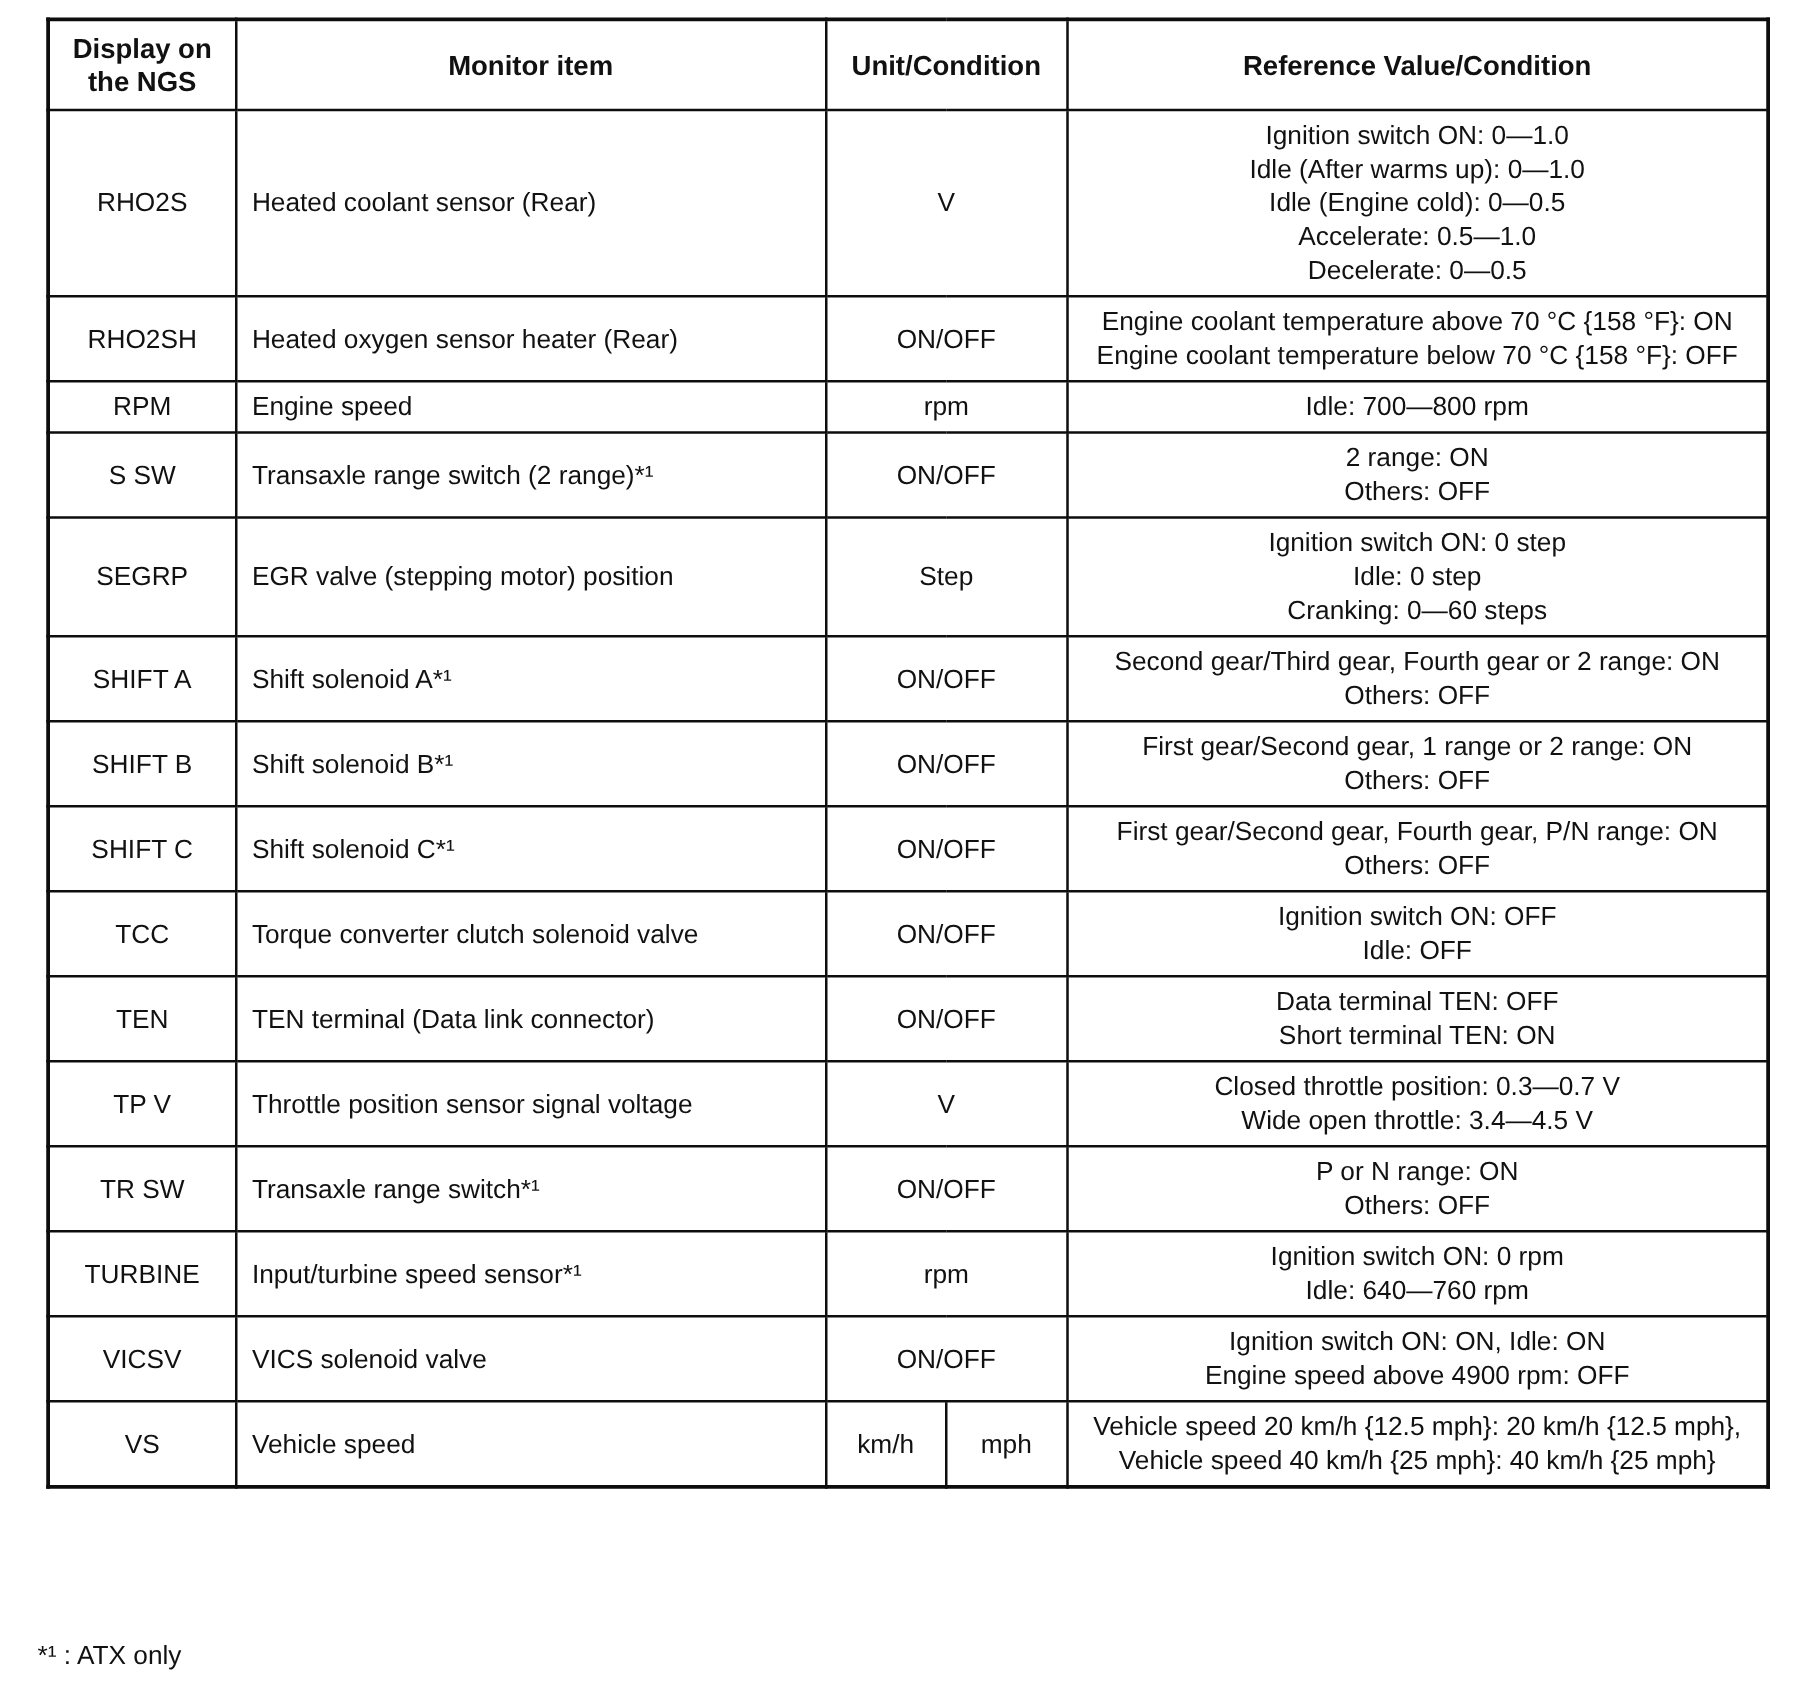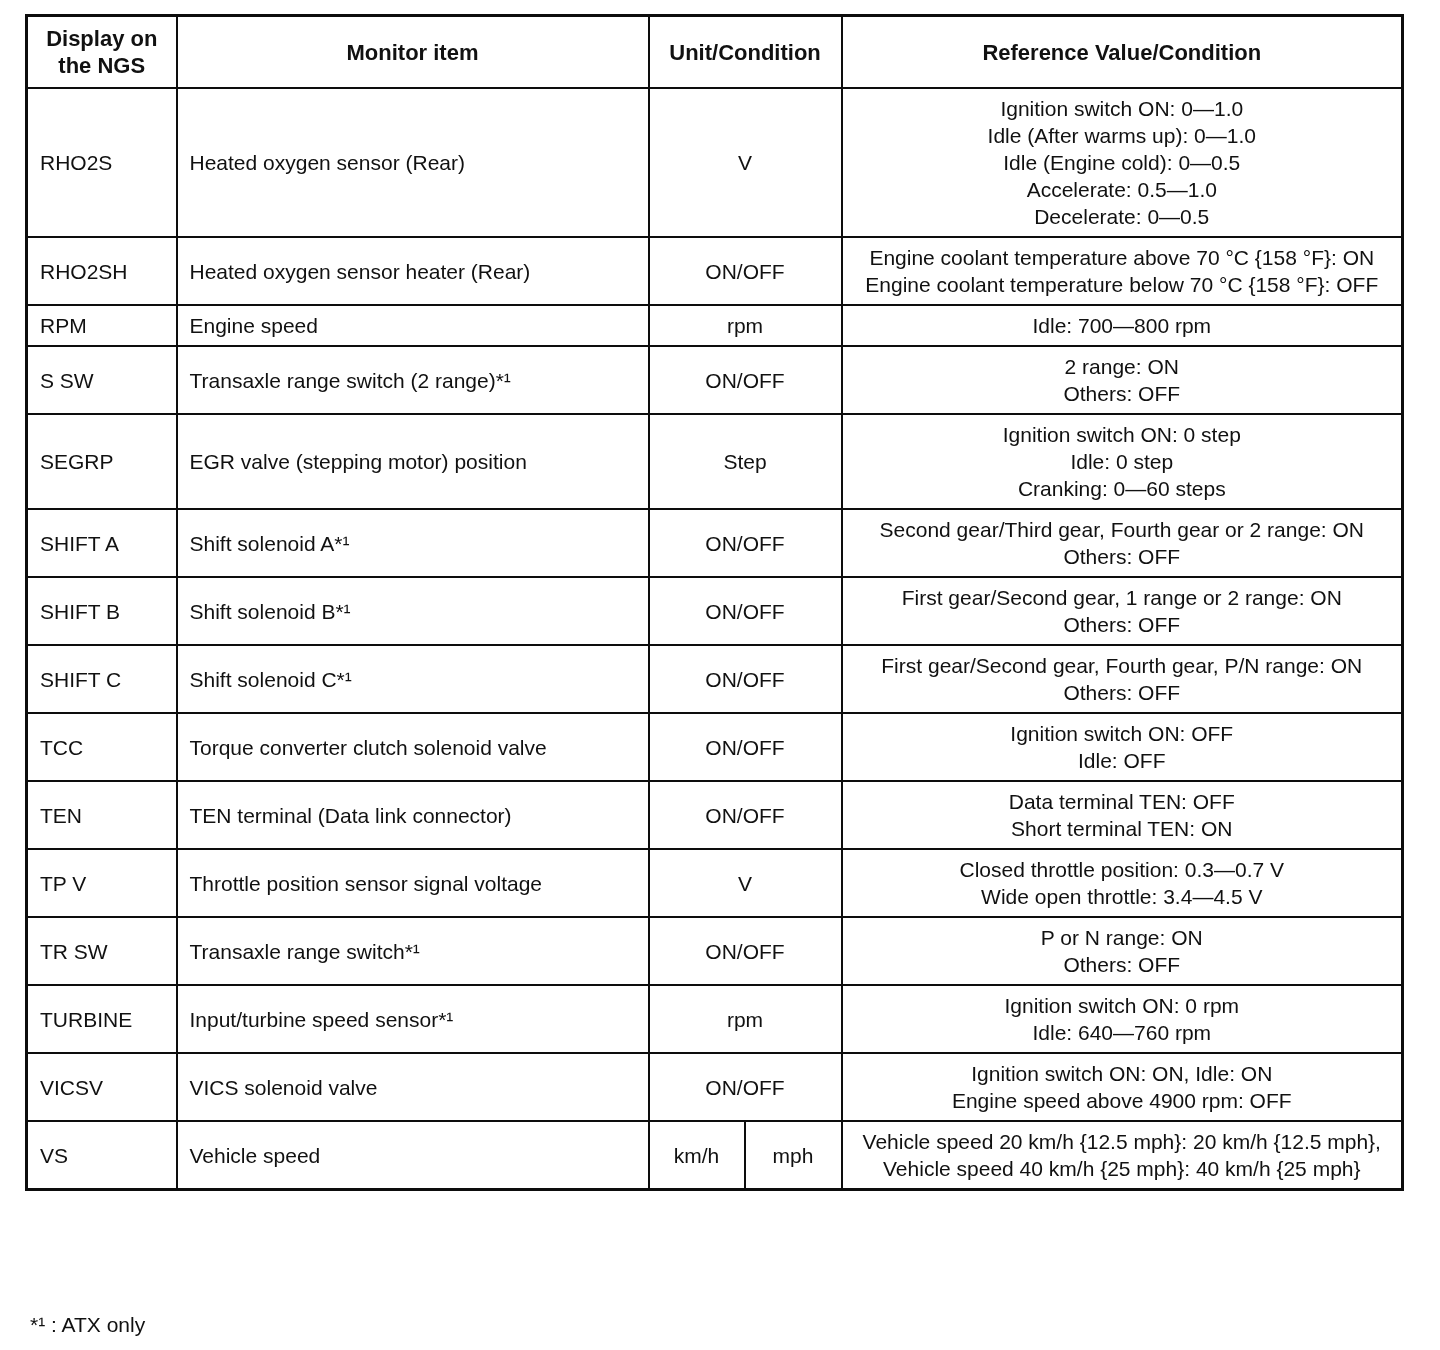--- a/index.html
+++ b/index.html
@@ -12,21 +12,21 @@
   }
   .page {
     width: 1440px;
     height: 1350px;
     background: #ffffff;
     position: relative;
     overflow: hidden;
   }
   table.monitor-table {
     position: absolute;
-    left: 25px;
+    left: 37px;
     top: 14px;
     width: 1376px;
     border-collapse: collapse;
     table-layout: fixed;
     border: 3px solid #0d0d0d;
   }
   table.monitor-table th,
   table.monitor-table td {
     border: 2px solid #0d0d0d;
     font-size: 21px;
@@ -36,21 +36,21 @@
     overflow: hidden;
     word-wrap: break-word;
   }
   table.monitor-table th {
     font-weight: bold;
     text-align: center;
     font-size: 22px;
     padding: 8px 6px;
   }
   td.c-display {
-    text-align: left;
+    text-align: center;
     padding-left: 10px;
   }
   td.c-item {
     text-align: left;
   }
   td.c-unit {
     text-align: center;
     padding: 6px 4px;
   }
   td.c-ref {
@@ -87,21 +87,21 @@
       <tr>
         <th>Display on the NGS</th>
         <th>Monitor item</th>
         <th colspan="2">Unit/Condition</th>
         <th>Reference Value/Condition</th>
       </tr>
     </thead>
     <tbody id="tbody">
     <tr>
           <td class="c-display">RHO2S</td>
-          <td class="c-item">Heated oxygen sensor (Rear)</td>
+          <td class="c-item">Heated coolant sensor (Rear)</td>
           <td class="c-unit" colspan="2">V</td>
           <td class="c-ref">Ignition switch ON: 0—1.0
 Idle (After warms up): 0—1.0
 Idle (Engine cold): 0—0.5
 Accelerate: 0.5—1.0
 Decelerate: 0—0.5</td>
         </tr>
         <tr>
           <td class="c-display">RHO2SH</td>
           <td class="c-item">Heated oxygen sensor heater (Rear)</td>

